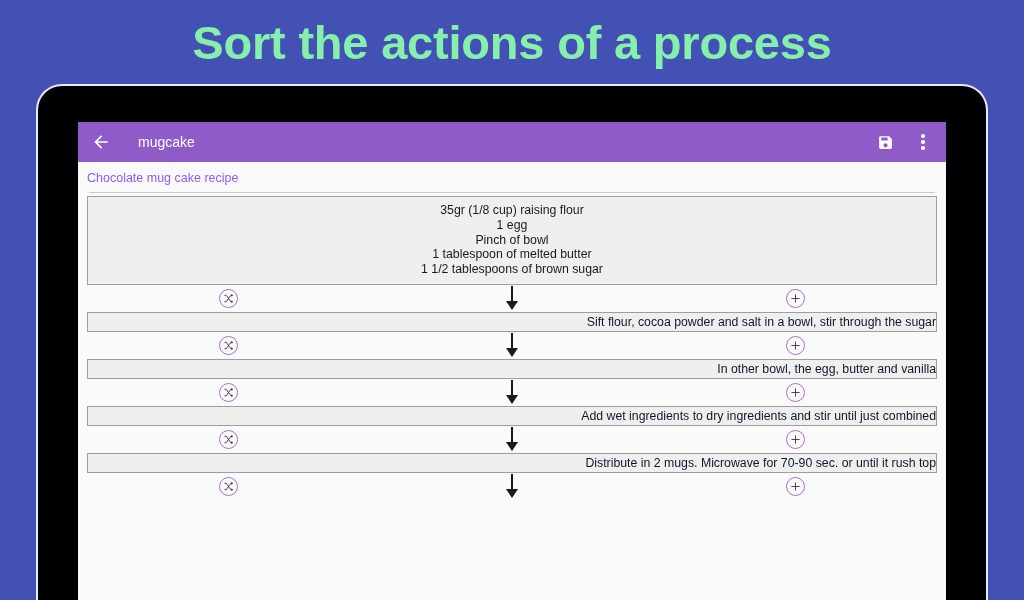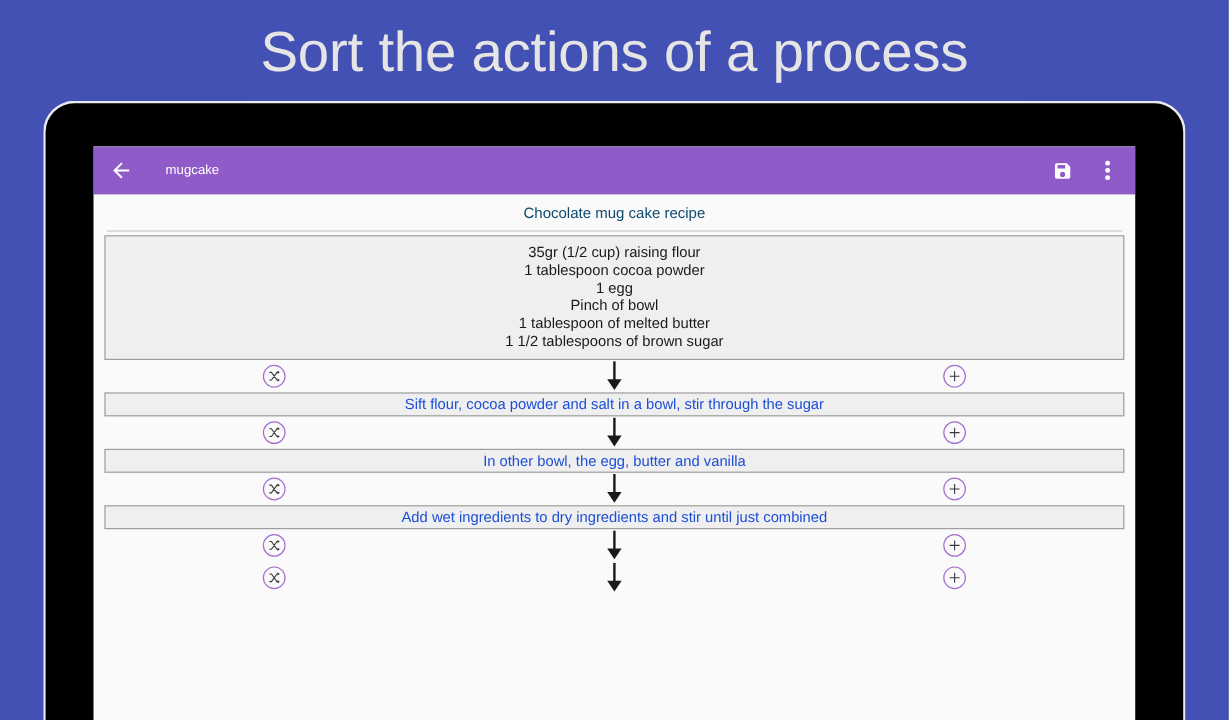--- a/index.html
+++ b/index.html
@@ -19,23 +19,23 @@
   
   .promo-title {
     position: absolute;
     top: 0;
     left: 0;
     width: 1024px;
     height: 84px;
     display: flex;
     align-items: center;
     justify-content: center;
-    color: #e5e5e5;
+    color: #86efac;
     font-size: 47px;
-    font-weight: 400;
+    font-weight: 700;
     letter-spacing: -0.2px;
     white-space: nowrap;
   }
 
   
   .device {
     position: absolute;
     left: 36px;
     top: 84px;
     width: 952px;
@@ -69,21 +69,21 @@
     width: 26px;
     height: 26px;
     display: flex;
     align-items: center;
     justify-content: center;
     flex: 0 0 auto;
   }
   .appbar-back svg { display: block; }
   .appbar-title {
     color: #ffffff;
-    font-size: 11px;
+    font-size: 14px;
     margin-left: 24px;
     flex: 1 1 auto;
     white-space: nowrap;
   }
   .appbar-actions {
     display: flex;
     align-items: center;
     gap: 16px;
     flex: 0 0 auto;
   }
@@ -101,23 +101,23 @@
 
   
   .content {
     padding: 0 9px;
     height: calc(100% - 40px);
     overflow: hidden;
     background: #fafafa;
   }
 
   .recipe-title {
-    text-align: center;
+    text-align: left;
     font-size: 12.5px;
-    color: #0c4a6e;
+    color: #8b5cf6;
     padding: 9px 0 7px 0;
   }
 
   .divider {
     height: 1px;
     background: #c9c9c9;
     margin: 0 2px 3px 2px;
   }
 
   .ingredients-box {
@@ -154,23 +154,23 @@
     align-items: center;
     justify-content: center;
   }
   .circle-icon svg { display: block; }
 
   .arrow-down { display: block; }
 
   .step-box {
     border: 1px solid #9e9e9e;
     background: #efefef;
-    text-align: center;
+    text-align: right;
     font-size: 12.3px;
-    color: #1d4ed8;
+    color: #0f172a;
     height: 20px;
     line-height: 18px;
     white-space: nowrap;
     overflow: hidden;
   }
 </style>
 </head>
 <body>
 
 <div class="promo-title">Sort the actions of a process</div>
@@ -207,22 +207,21 @@
       </div>
     </div>
 
     <div class="content">
 
       <div class="recipe-title">Chocolate mug cake recipe</div>
 
       <div class="divider"></div>
 
       <div class="ingredients-box">
-        <div class="ing-line">35gr (1/2 cup) raising flour</div>
-        <div class="ing-line">1 tablespoon cocoa powder</div>
+        <div class="ing-line">35gr (1/8 cup) raising flour</div>
         <div class="ing-line">1 egg</div>
         <div class="ing-line">Pinch of bowl</div>
         <div class="ing-line">1 tablespoon of melted butter</div>
         <div class="ing-line">1 1/2 tablespoons of brown sugar</div>
       </div>
 
       <div class="connector">
         <div class="slot">
           <div class="circle-icon">
             <svg width="11" height="11" viewBox="0 0 24 24" aria-hidden="true">
@@ -321,20 +320,21 @@
         </div>
         <div class="slot">
           <div class="circle-icon">
             <svg width="11" height="11" viewBox="0 0 24 24" aria-hidden="true">
               <path d="M12 3v18M3 12h18" stroke="#3a3a3a" stroke-width="2" fill="none"></path>
             </svg>
           </div>
         </div>
       </div>
 
+      <div class="step-box">Distribute in 2 mugs. Microwave for 70-90 sec. or until it rush top</div>
 
       <div class="connector">
         <div class="slot">
           <div class="circle-icon">
             <svg width="11" height="11" viewBox="0 0 24 24" aria-hidden="true">
               <path d="M3 5h4l10 14h4M3 19h4L17 5h4" stroke="#3a3a3a" stroke-width="2" fill="none"></path>
               <path d="M18 2l4 3-4 3z" fill="#3a3a3a"></path>
               <path d="M18 16l4 3-4 3z" fill="#3a3a3a"></path>
             </svg>
           </div>

